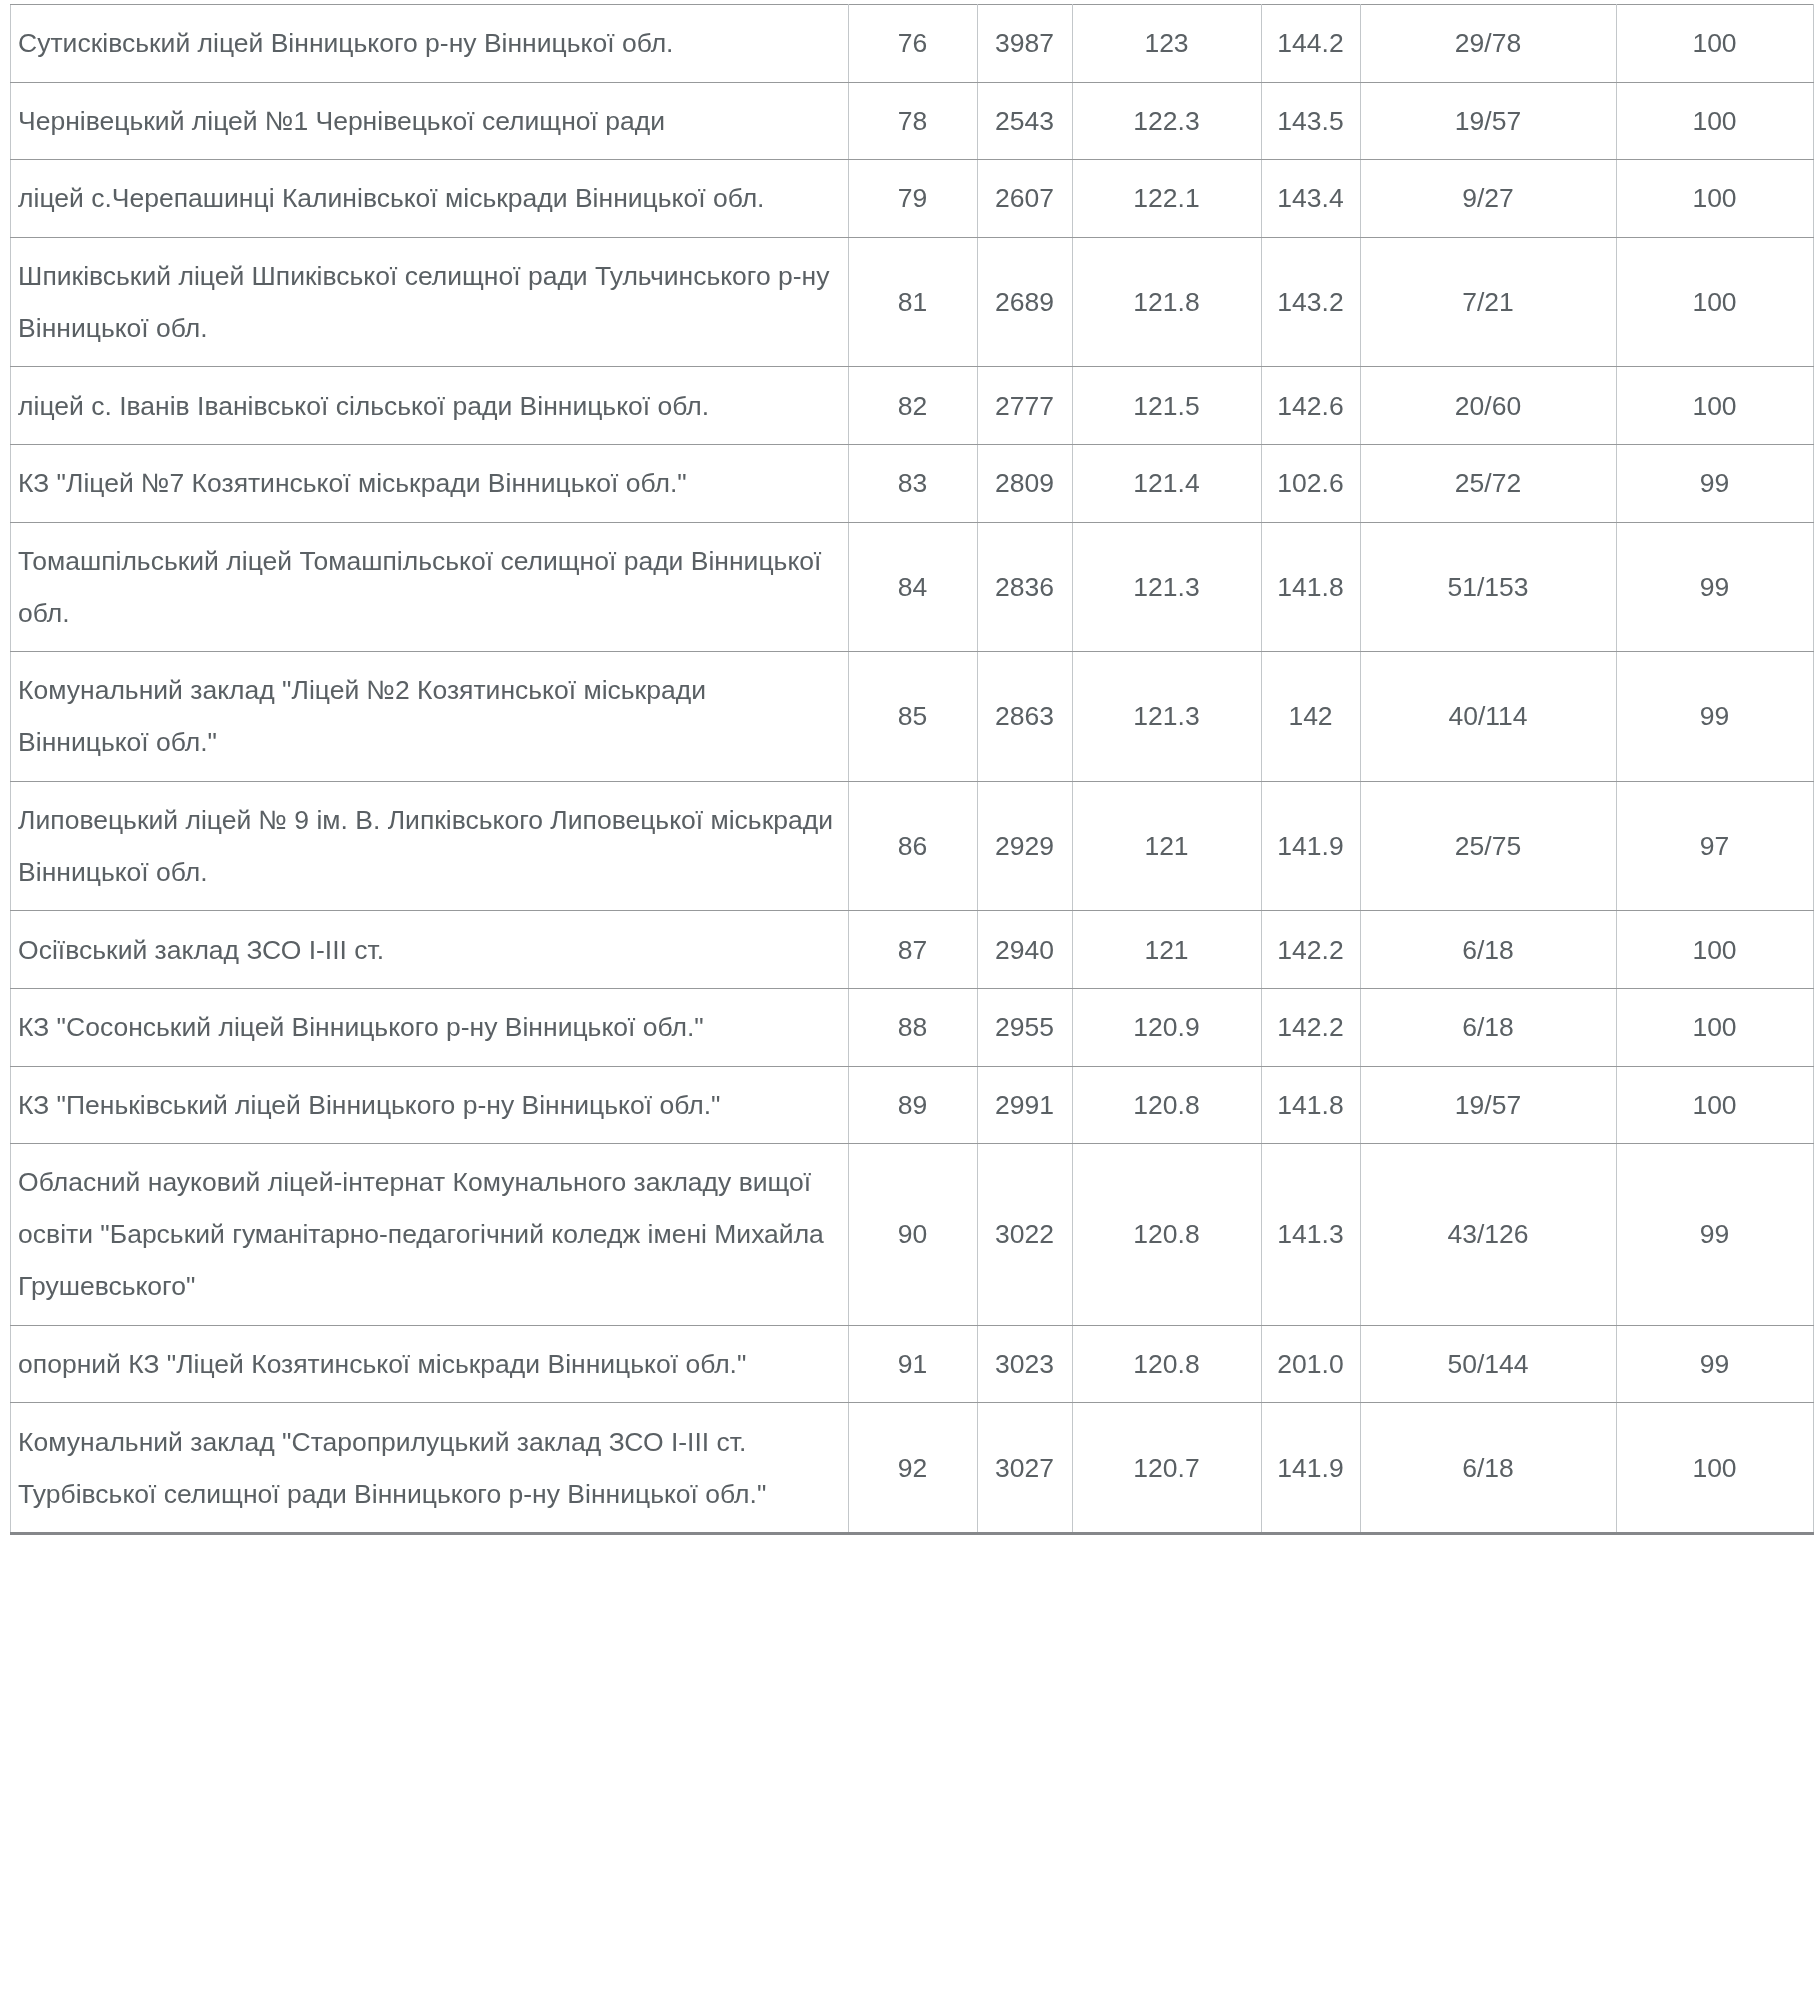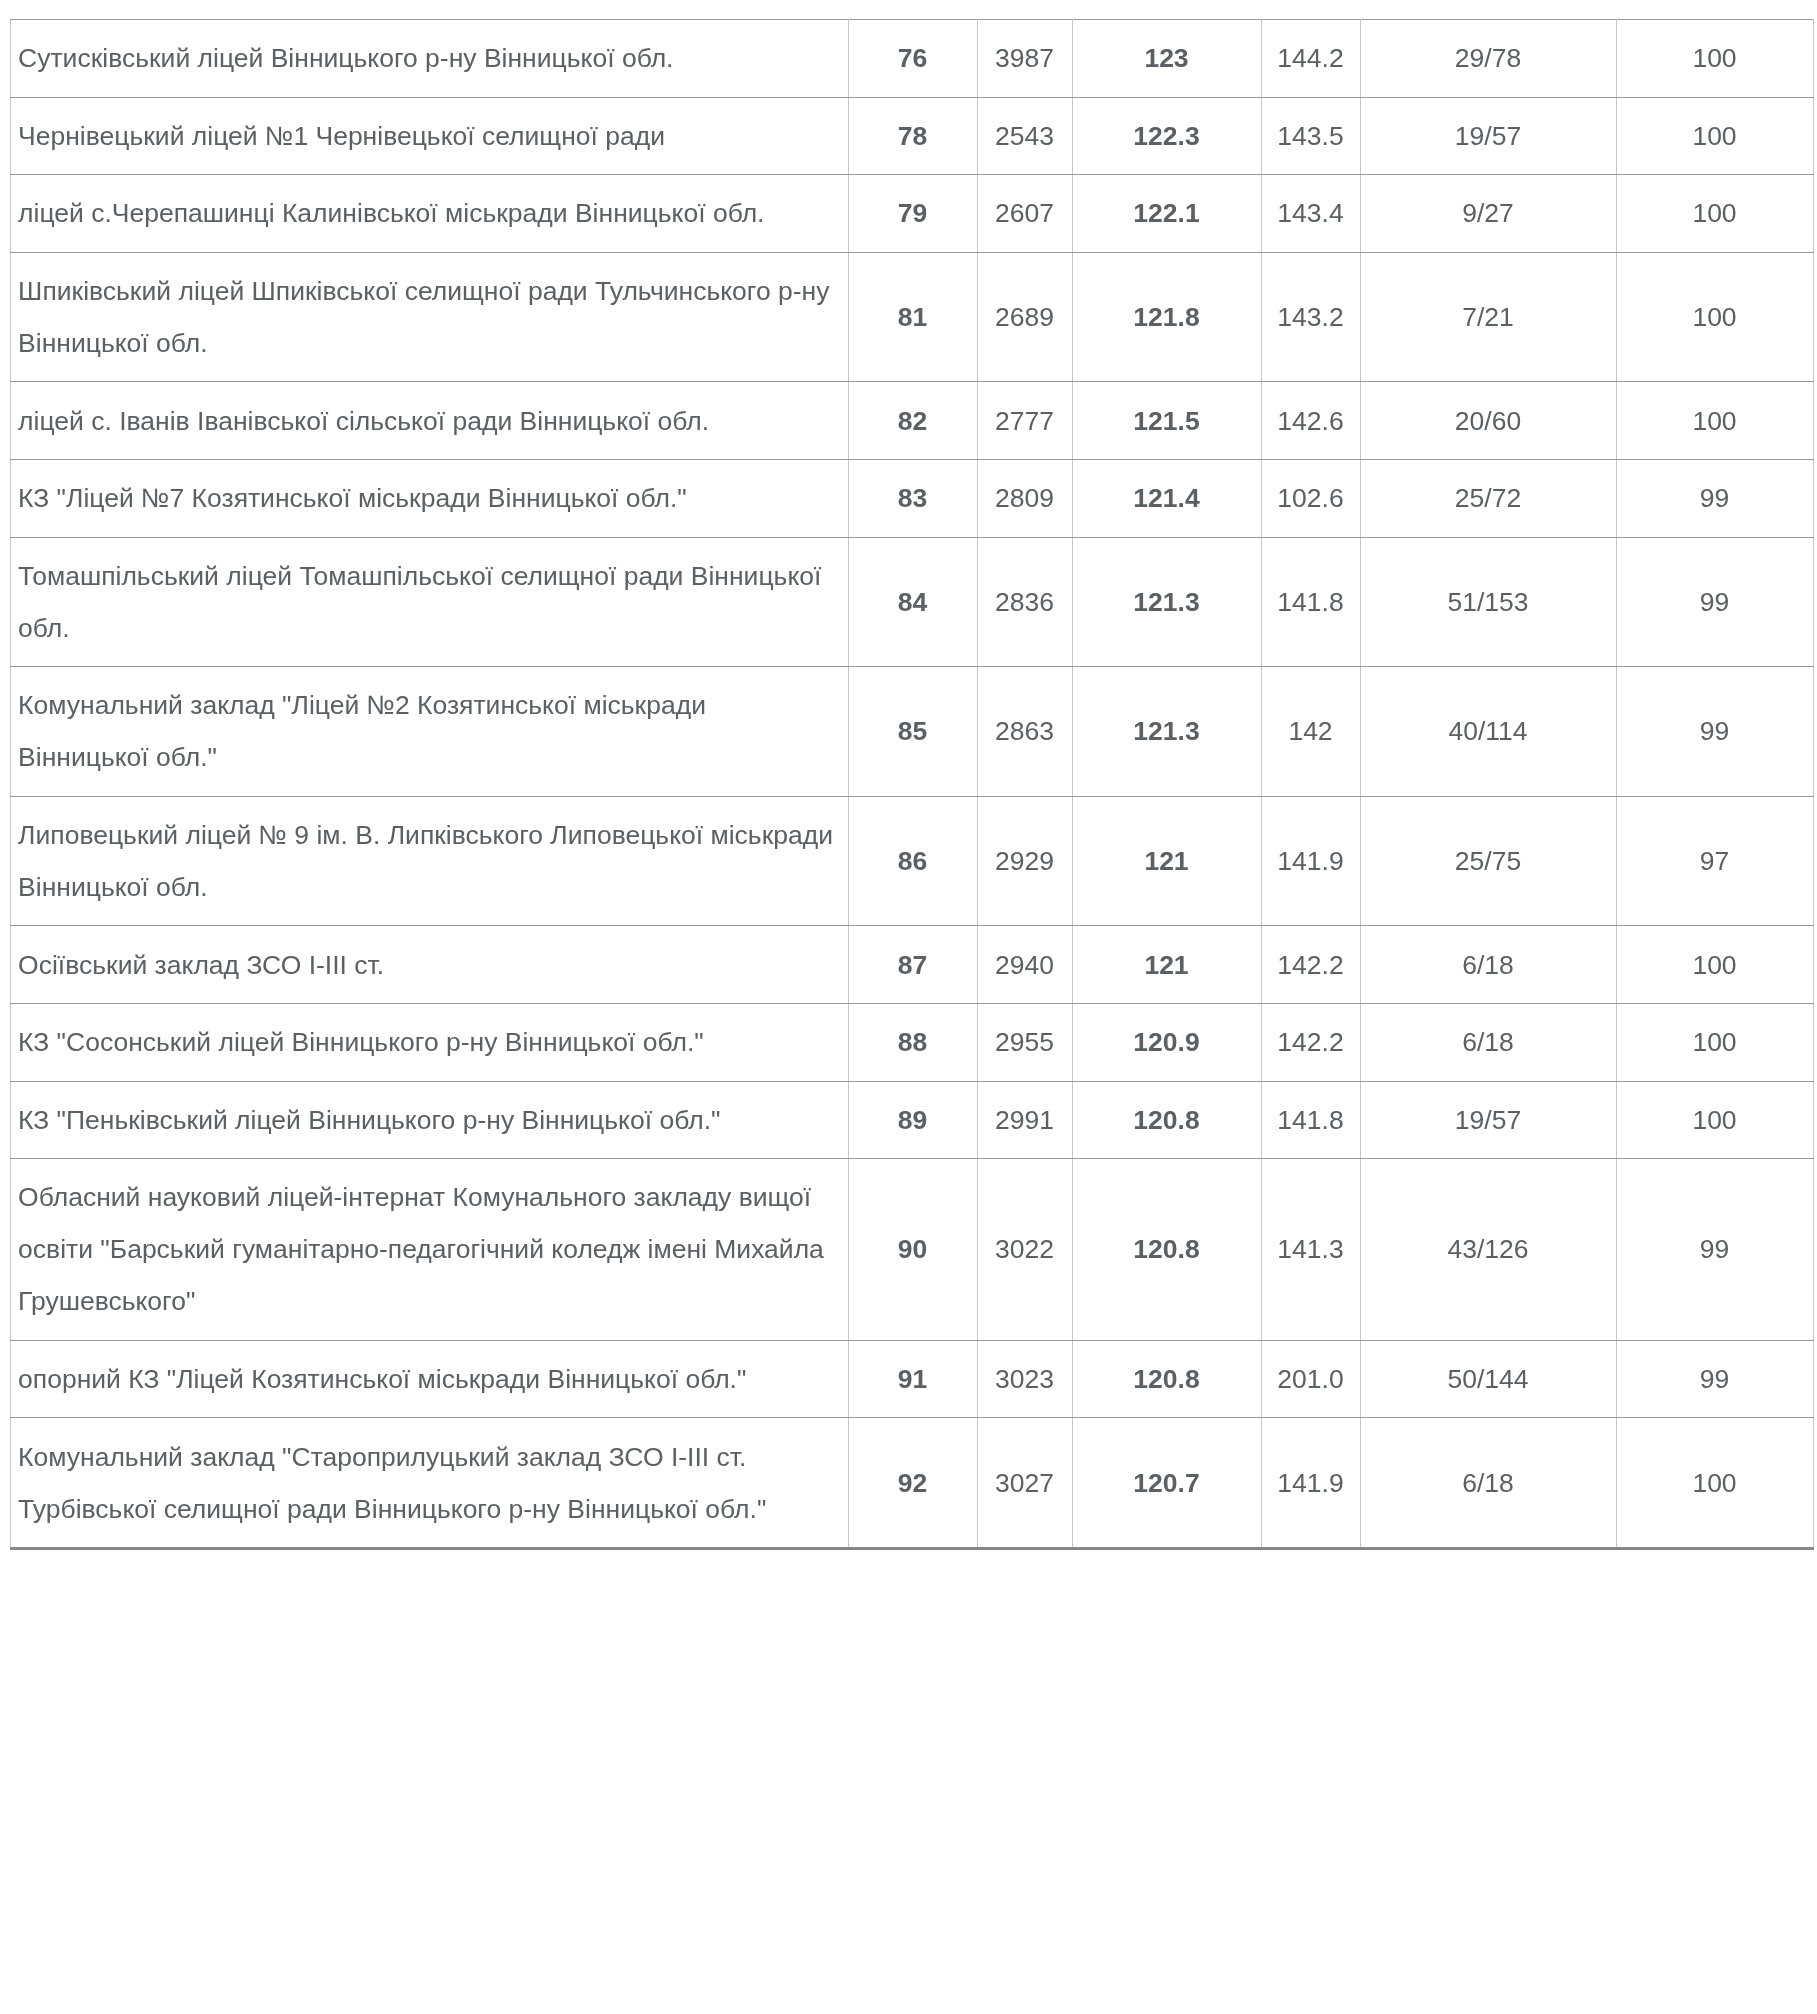--- a/index.html
+++ b/index.html
@@ -7,21 +7,21 @@
     padding: 0;
     background: #ffffff;
   }
   body {
     width: 1817px;
     font-family: "Liberation Sans", "DejaVu Sans", sans-serif;
   }
   .page {
     position: relative;
     width: 1817px;
-    padding-top: 19px;
+    padding-top: 4px;
   }
   table.ranking-table {
     border-collapse: collapse;
     table-layout: fixed;
     width: 1803px;
     margin-left: 9.5px;
     border-top: 1.9px solid #97999b;
     border-bottom: 3.8px solid #85878a;
     border-left: 0.9px solid #c3c7ca;
     border-right: 0.9px solid #c3c7ca;
@@ -42,21 +42,21 @@
   td.c-school {
     text-align: left;
     padding-left: 14px;
     padding-right: 28px;
     color: #595f63;
   }
   td.c-center {
     text-align: center;
   }
   td.c-bold {
-    font-weight: bold;
+    font-weight: normal;
     color: #474d52;
   }
 </style>
 </head>
 <body>
 
 <div class="page">
   <table class="ranking-table">
     <colgroup>
       <col style="width:838px">

